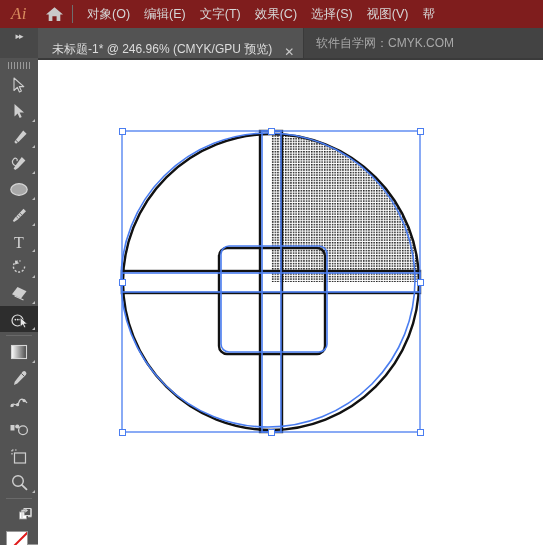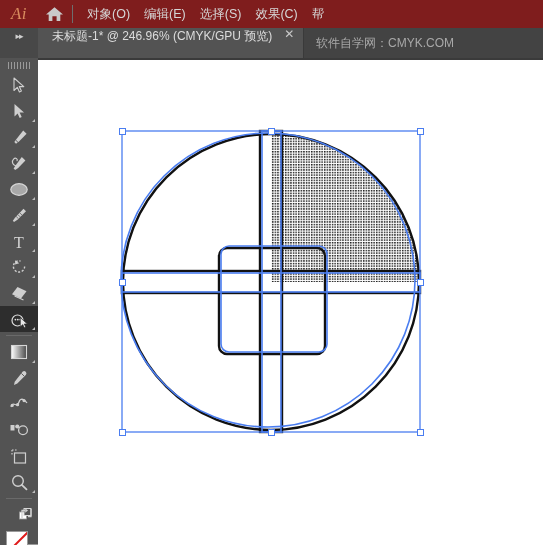--- a/index.html
+++ b/index.html
@@ -65,21 +65,21 @@
     padding-top: 3px;
     box-sizing: border-box;
   }
   #panel-expander .chev {
     color: #cfcfcf; font-size: 9px; letter-spacing: -1px;
   }
   #doc-tab {
     position: absolute; left: 38px; top: 0;
     height: 30px;
     background: #535353;
-    display: flex; align-items: flex-start;
+    display: flex; align-items: flex-end;
     padding: 0 6px 0 14px;
     box-sizing: border-box;
     border-right: 1px solid #3a3a3a;
   }
   #doc-tab-title {
     color: #dcdcdc; font-size: 12px; white-space: nowrap;
   }
   #doc-tab-close {
     color: #c9c9c9; font-size: 12px;
     margin-left: 12px; margin-right: 3px;
@@ -191,22 +191,24 @@
   <div id="menubar">
     <div id="ai-logo">Ai</div>
     <div id="home-btn">
       <svg width="19" height="16" viewBox="0 0 19 16" aria-hidden="true">
         <path d="M9.5 1.2 L18 8.6 L15.3 8.6 L15.3 15 L11.6 15 L11.6 10.2 L7.4 10.2 L7.4 15 L3.7 15 L3.7 8.6 L1 8.6 Z" fill="#c9c9c9"></path>
       </svg>
     </div>
     <div id="menu-sep"></div>
     <div class="menu-item">对象(O)</div>
     <div class="menu-item">编辑(E)</div>
+    <div class="menu-item">文字(T)</div>
+    <div class="menu-item">效果(C)</div>
     <div class="menu-item">选择(S)</div>
-    <div class="menu-item">效果(C)</div>
+    <div class="menu-item">视图(V)</div>
     <div class="menu-item">帮</div>
   </div>
 
   <div id="tabbar">
     <div id="panel-expander">
       <span class="chev">▸▸</span>
     </div>
     <div id="doc-tab">
       <span id="doc-tab-title">未标题-1* @ 246.96% (CMYK/GPU 预览)</span>
       <span id="doc-tab-close">✕</span>

